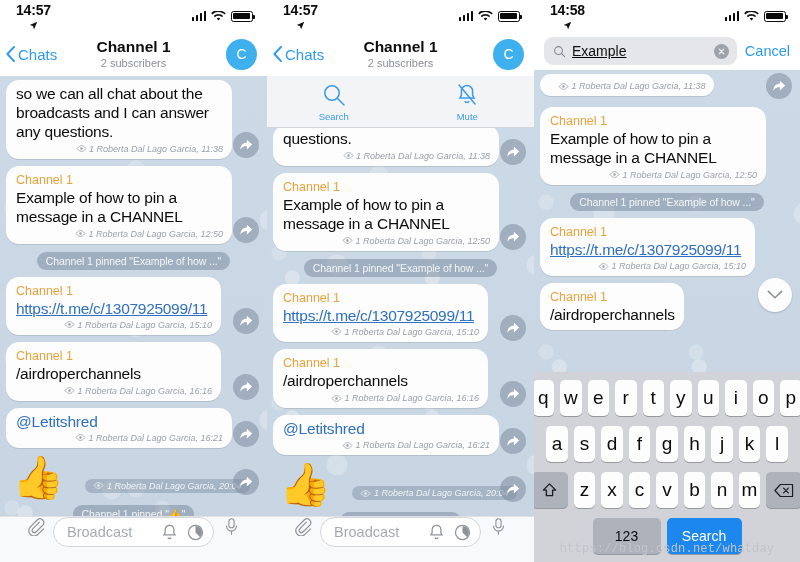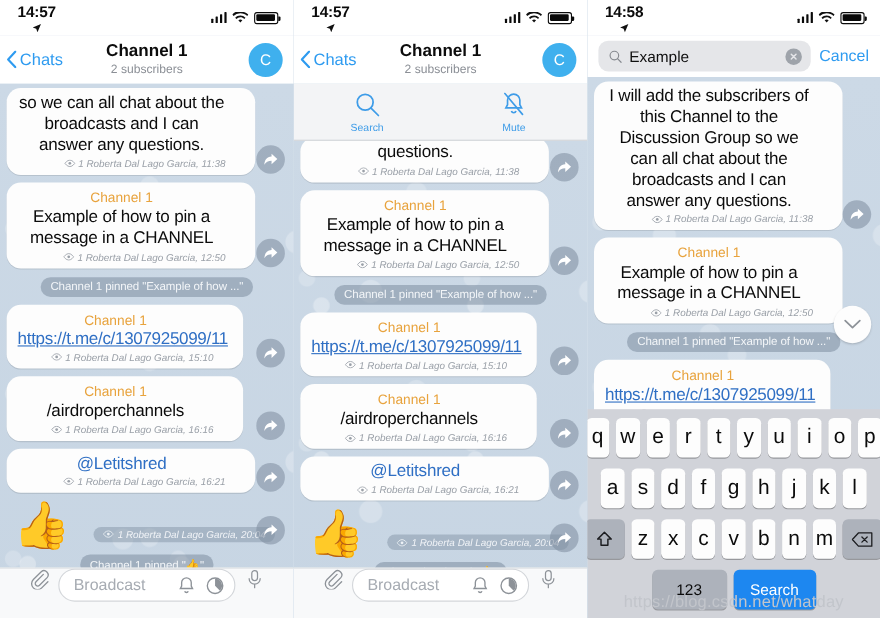--- a/index.html
+++ b/index.html
@@ -65,24 +65,23 @@
       radial-gradient(circle at 8% 88%, rgba(255,255,255,.20) 0 7px, transparent 8px),
       linear-gradient(#ccd9e6,#c7d5e3);
     background-size:140px 140px,180px 180px,160px 160px,200px 200px,150px 150px,100% 100%;
     padding:4px 0 0; overflow:hidden;
   }
   .p2 .chat { top:121px; }
   .p3 .chat { top:70px; bottom:0; }
 
   .row { position:relative; padding:0 6px; margin-bottom:7px; }
   .bubble {
-    background:#fdfdfd; border-radius:13px; padding:5px 27px 5px 10px;
+    background:#fdfdfd; border-radius:13px; padding:5px 9px 5px 10px;
     max-width:215px; display:inline-block; box-shadow:0 1px 0.5px rgba(0,0,0,.10);
     position:relative;
-    text-align:center;
   }
   .bubble.wide { max-width:226px; }
   .b-author { color:#e8a33d; font-size:12.5px; line-height:1.45; }
   .b-text { font-size:15.5px; color:#0b0b0b; line-height:1.22; letter-spacing:-0.2px; }
   .b-link { font-size:15.5px; color:#2f6fc4; text-decoration:underline; letter-spacing:-0.3px; }
   .b-mention { font-size:15.5px; color:#2f6fc4; letter-spacing:-0.2px; }
   .b-meta {
     font-size:9px; color:#9aa0a8; font-style:italic; display:inline-flex;
     align-items:center; gap:2.5px; float:right; margin:2px 0 0 8px; white-space:nowrap;
   }
@@ -119,21 +118,21 @@
   .ib-ph { flex:1; font-size:14.5px; color:#a6abb2; }
   .ib-ic { width:19px; height:19px; flex:none; }
 
   
   .searchbar {
     height:38px; background:#fff; display:flex; align-items:center; gap:8px;
     padding:0 10px 0 10px; position:relative; z-index:25;
   }
   .sf {
     flex:1; height:28px; background:#e5e6e9; border-radius:9px; display:flex;
-    align-items:center; padding:0 8px 0 9px; gap:6px;
+    align-items:center; padding:0 8px 0 9px; gap:6px;text-decoration:underline;
   }
   .sf-text { flex:1; font-size:14px; color:#101010; }
   .clear-btn { width:15px; height:15px; border-radius:50%; background:#9ea3aa; display:flex; align-items:center; justify-content:center; }
   .cancel { color:#2e9bf0; font-size:14.5px; cursor:pointer; }
   .scroll-down {
     position:absolute; right:8px; width:34px; height:34px; border-radius:50%;
     background:#fdfdfd; box-shadow:0 1px 2px rgba(0,0,0,.18); display:flex;
     align-items:center; justify-content:center; z-index:12;
   }
   .search-nav {
@@ -157,21 +156,21 @@
   .kb-row.r2 { padding:0 13px; }
   .kb-row.r3 { gap:6px; }
   .key.mod { background:#adb2bb; flex:0 0 36px; box-shadow:0 1px 0 rgba(0,0,0,.28); }
   .kb-row.r4 { gap:6px; margin-bottom:6px;border-radius:10px; }
   .key.num { flex:0 0 68px; background:#adb2bb; font-size:14px; }
   .key.space { flex:1; font-size:14px; color:#3b3f45; }
   .key.search { flex:0 0 75px; background:#1d87f0; color:#fff; font-size:14px; }
   .kb-bottom { display:flex; align-items:center; justify-content:space-between; padding:2px 12px 0; height:34px; }
   .watermark {
     position:absolute; left:0; right:0; bottom:6px; text-align:center;
-    font-size:15px; color:#c2c5cb; letter-spacing:0.2px; pointer-events:none; z-index:21;
+    font-size:12px; color:#c2c5cb; letter-spacing:0.2px; pointer-events:none; z-index:21;font-family:Liberation Mono, monospace;
   }
 </style>
 </head>
 <body>
 
 <div class="screens">
 
   <div class="panel p1">
 
     <div class="statusbar">
@@ -605,21 +604,20 @@
               <path d="M2.6 2.6 7.4 7.4M7.4 2.6 2.6 7.4" stroke="#e5e6e9" stroke-width="1.5" stroke-linecap="round"></path>
             </svg>
         </span>
       </div>
       <span class="cancel">Cancel</span>
     </div>
 
     <div class="chat">
       <div class="row">
         <div class="bubble wide">
-          <span class="b-text">I will add the subscribers of this Channel to the Discussion Group so we can all chat about the broadcasts and I can answer any questions.</span>
           <span class="b-meta">
             <svg class="eye" viewBox="0 0 14 9">
                 <path d="M7 .7C3.8.7 1.3 4.5 1.3 4.5S3.8 8.3 7 8.3s5.7-3.8 5.7-3.8S10.2.7 7 .7z" fill="none" stroke="#9aa0a8" stroke-width="1"></path>
                 <circle cx="7" cy="4.5" r="1.6" fill="#9aa0a8"></circle>
               </svg>
             <span>1 Roberta Dal Lago Garcia, 11:38</span>
           </span>
         </div>
         <div class="fwd">
           <svg viewBox="0 0 16 14">

